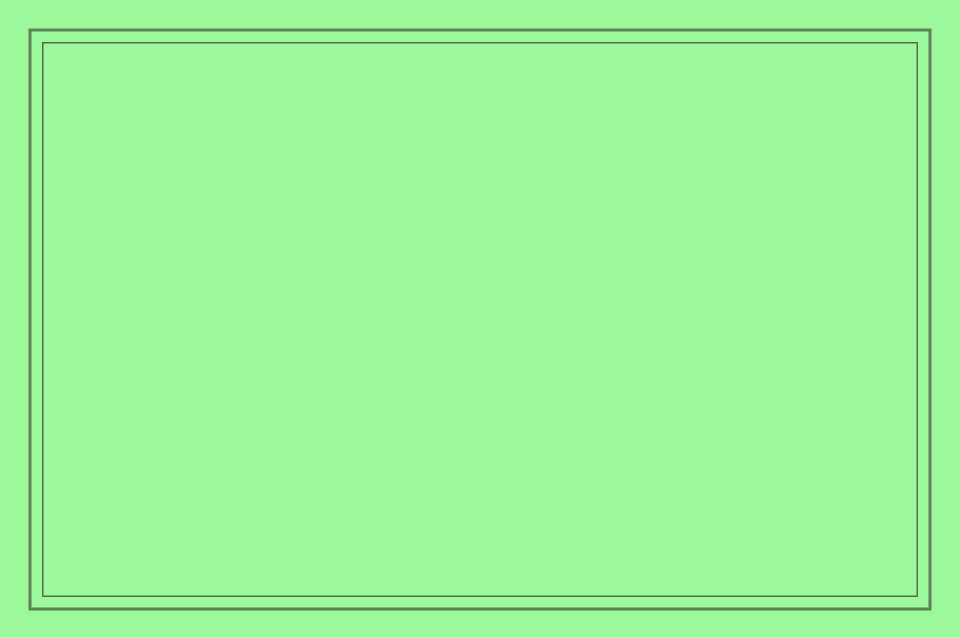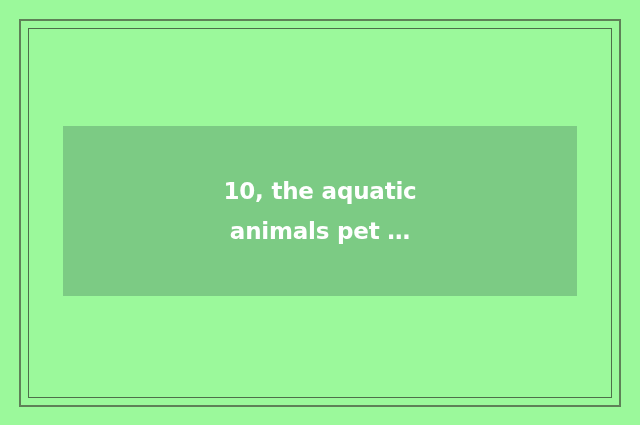--- a/index.html
+++ b/index.html
@@ -77,17 +77,14 @@
 </style>
 </head>
 <body>
 
 <div id="canvas">
 
   <div class="frame-outer"></div>
 
   <div class="frame-inner"></div>
 
-  <div class="quote-panel">
-    <p class="quote-text">10, the aquatic animals pet …</p>
-  </div>
 
 </div>
 
 </body></html>

